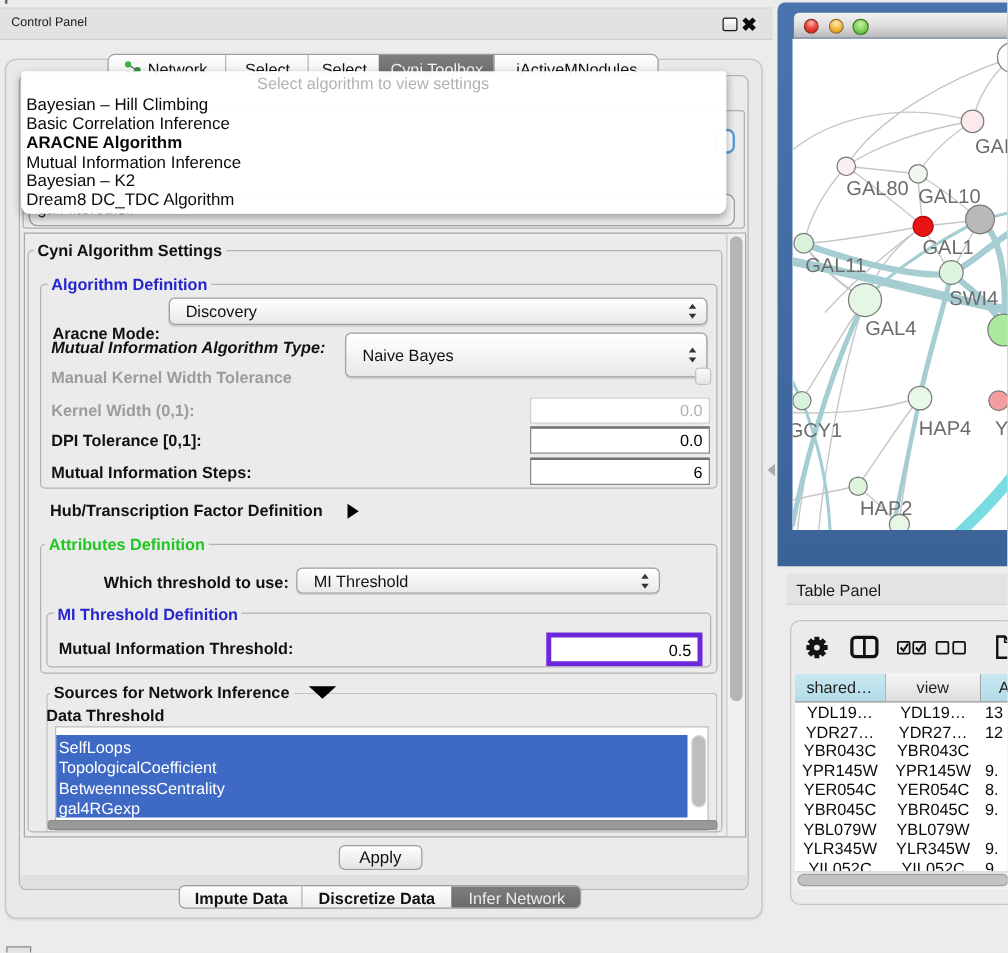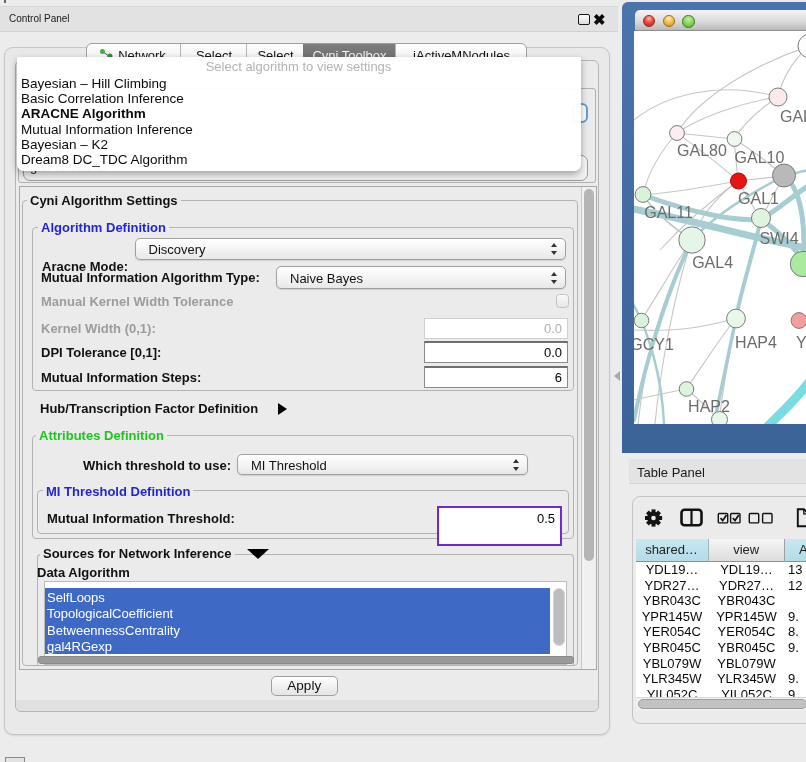--- a/index.html
+++ b/index.html
@@ -63,22 +63,22 @@
 
 <div class="group" style="left:32px;top:226.5px;width:541.5px;height:164px;"></div>
 <div class="gtitle" style="left:38px;top:220px;color:#2525cf;">Algorithm Definition</div>
 
 <div class="lbl" style="left:42px;top:244px;margin-top:15px;">Aracne Mode:</div>
 <div class="combo" style="left:134.5px;top:238px;width:431px;height:21.5px;">
       <span class="t">Discovery</span>
       <span class="spin"></span>
     </div>
 
-<div class="lbl" style="left:41px;top:270px;">Mutual Information Algorithm Type:</div>
-<div class="combo" style="left:276px;top:266px;width:289.5px;height:23px;">
+<div class="lbl" style="left:41px;top:270px;font-style:italic;">Mutual Information Algorithm Type:</div>
+<div class="combo" style="left:276px;top:266px;width:289.5px;height:36px;">
       <span class="t">Naive Bayes</span>
       <span class="spin"></span>
     </div>
 
 <div class="lbl" style="left:41px;top:294px;color:#9c9c9c;">Manual Kernel Width Tolerance</div>
 <div class="abs" style="left:555.5px;top:294px;width:13.5px;height:13.5px;border:1px solid #c2c2c2;border-radius:3.5px;background:linear-gradient(#fafafa,#e6e6e6);"></div>
 
 <div class="lbl" style="left:41px;top:321px;color:#9c9c9c;">Kernel Width (0,1):</div>
 <div class="inp" style="left:424px;top:317.5px;width:144px;height:21.5px;border:1px solid #cfcfcf;color:#b0b0b0;line-height:20px;">0.0</div>
 
@@ -97,37 +97,44 @@
 <div class="lbl" style="left:83px;top:458px;">Which threshold to use:</div>
 <div class="combo" style="left:237px;top:454px;width:290.5px;height:21px;padding-left:12px;">
       <span class="t">MI Threshold</span>
       <span class="spin"></span>
     </div>
 
 <div class="group" style="left:37px;top:490px;width:531.5px;height:43.5px;"></div>
 <div class="gtitle" style="left:43px;top:483.5px;color:#2525cf;">MI Threshold Definition</div>
 
 <div class="lbl" style="left:47px;top:511px;">Mutual Information Threshold:</div>
-<div class="inp" style="left:437px;top:506px;width:125px;height:40px;border:2px solid #6d28d9;color:#000;line-height:22px;">0.5</div>
+<div class="inp" style="left:437px;top:506px;width:125px;height:27px;border:4px solid #6d28d9;color:#000;line-height:22px;">0.5</div>
 
 <div class="group" style="left:36.5px;top:553.5px;width:537px;height:112.5px;border-bottom:none;border-radius:4px 4px 0 0;"></div>
 <div class="gtitle" style="left:40px;top:546px;color:#111;">Sources for Network Inference</div>
 <div class="abs" style="left:247px;top:549px;width:0;height:0;border-left:11px solid transparent;border-right:11px solid transparent;border-top:10.5px solid #000;"></div>
 
-<div class="lbl" style="left:37px;top:565px;">Data Algorithm</div>
+<div class="lbl" style="left:37px;top:565px;">Data Threshold</div>
 <div class="abs" style="left:44px;top:580.5px;width:522.5px;height:84.5px;background:#fff;border:1px solid #bcbcbc;"></div>
 <div class="abs" style="left:44.5px;top:588px;width:505px;height:65.5px;background:#3e6ac6;"></div>
 <div class="abs" style="left:47px;top:590px;width:500px;font-size:13px;color:#fff;line-height:16.4px;">SelfLoops<br>TopologicalCoefficient<br>BetweennessCentrality<br>gal4RGexp</div>
 <div class="abs" style="left:552.5px;top:588px;width:12px;height:58px;background:#bdbdbd;border-radius:6px;border:1px solid #d6d6d6;"></div>
 <div class="abs" style="left:38px;top:655.5px;width:536px;height:8.5px;background:#9a9a9a;border-radius:3px;border:1px solid #8a8a8a;"></div>
 
 <div class="abs" style="left:270.5px;top:675.5px;width:67.5px;height:20px;border:1px solid #9f9f9f;border-radius:5px;background:linear-gradient(#ffffff,#eeeeee 60%,#e4e4e4);font-size:13.5px;color:#111;text-align:center;line-height:18px;">Apply</div>
 
 <div class="abs" style="left:16px;top:700px;width:582px;height:11px;background:#e0e0e0;border-radius:0 0 6px 6px;"></div>
 
+<div class="abs" style="left:143px;top:707.5px;width:322px;height:19px;border:1px solid #9e9e9e;border-radius:5px;background:linear-gradient(#fdfdfd,#ededed);overflow:hidden;">
+  <div class="abs" style="left:97px;top:0;width:1px;height:19px;background:#b5b5b5;"></div>
+  <div class="abs" style="left:217px;top:0;width:105px;height:19px;background:linear-gradient(#7d7d7d,#686868);"></div>
+  <div class="abs" style="left:0;top:2px;width:98px;text-align:center;font-size:13px;font-weight:bold;color:#111;">Impute Data</div>
+  <div class="abs" style="left:98px;top:2px;width:119px;text-align:center;font-size:13px;font-weight:bold;color:#111;">Discretize Data</div>
+  <div class="abs" style="left:217px;top:2px;width:105px;text-align:center;font-size:13px;color:#ececec;">Infer Network</div>
+</div>
 
 <div class="abs" style="left:4.5px;top:757px;width:20px;height:10px;border:1.5px solid #8a8a8a;background:#e2e2e2;"></div>
 
 <div class="abs" style="left:614px;top:371px;width:0;height:0;border-top:5px solid transparent;border-bottom:5px solid transparent;border-right:6px solid #aaaaaa;"></div>
 
 <div class="abs" style="left:17px;top:57px;width:563.5px;height:113.5px;background:rgba(255,255,255,0.96);border-radius:2px 2px 7px 7px;box-shadow:0 3px 7px rgba(0,0,0,0.35);"></div>
 <div class="abs" style="left:17px;top:59px;width:563px;text-align:center;font-size:13px;color:#b2b2b2;">Select algorithm to view settings</div>
 <div class="abs" style="left:21px;top:76px;font-size:13.5px;color:#0a0a0a;line-height:15.2px;white-space:nowrap;">Bayesian – Hill Climbing<br>Basic Correlation Inference<br><span class="b">ARACNE Algorithm</span><br>Mutual Information Inference<br>Bayesian – K2<br>Dream8 DC_TDC Algorithm</div>
 
 <div class="abs" style="left:621.5px;top:2px;width:184.5px;height:450.5px;background:linear-gradient(#4a74ac,#3c6398);border-radius:6px 0 0 0;"></div>

